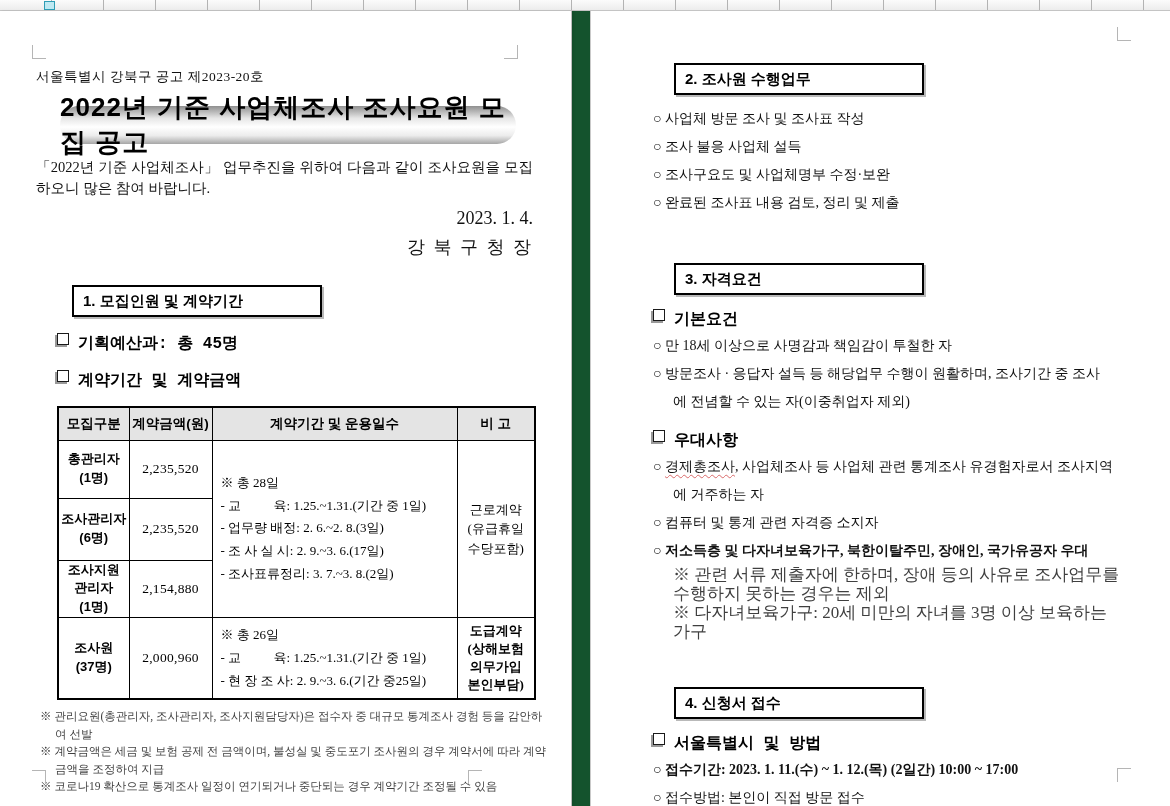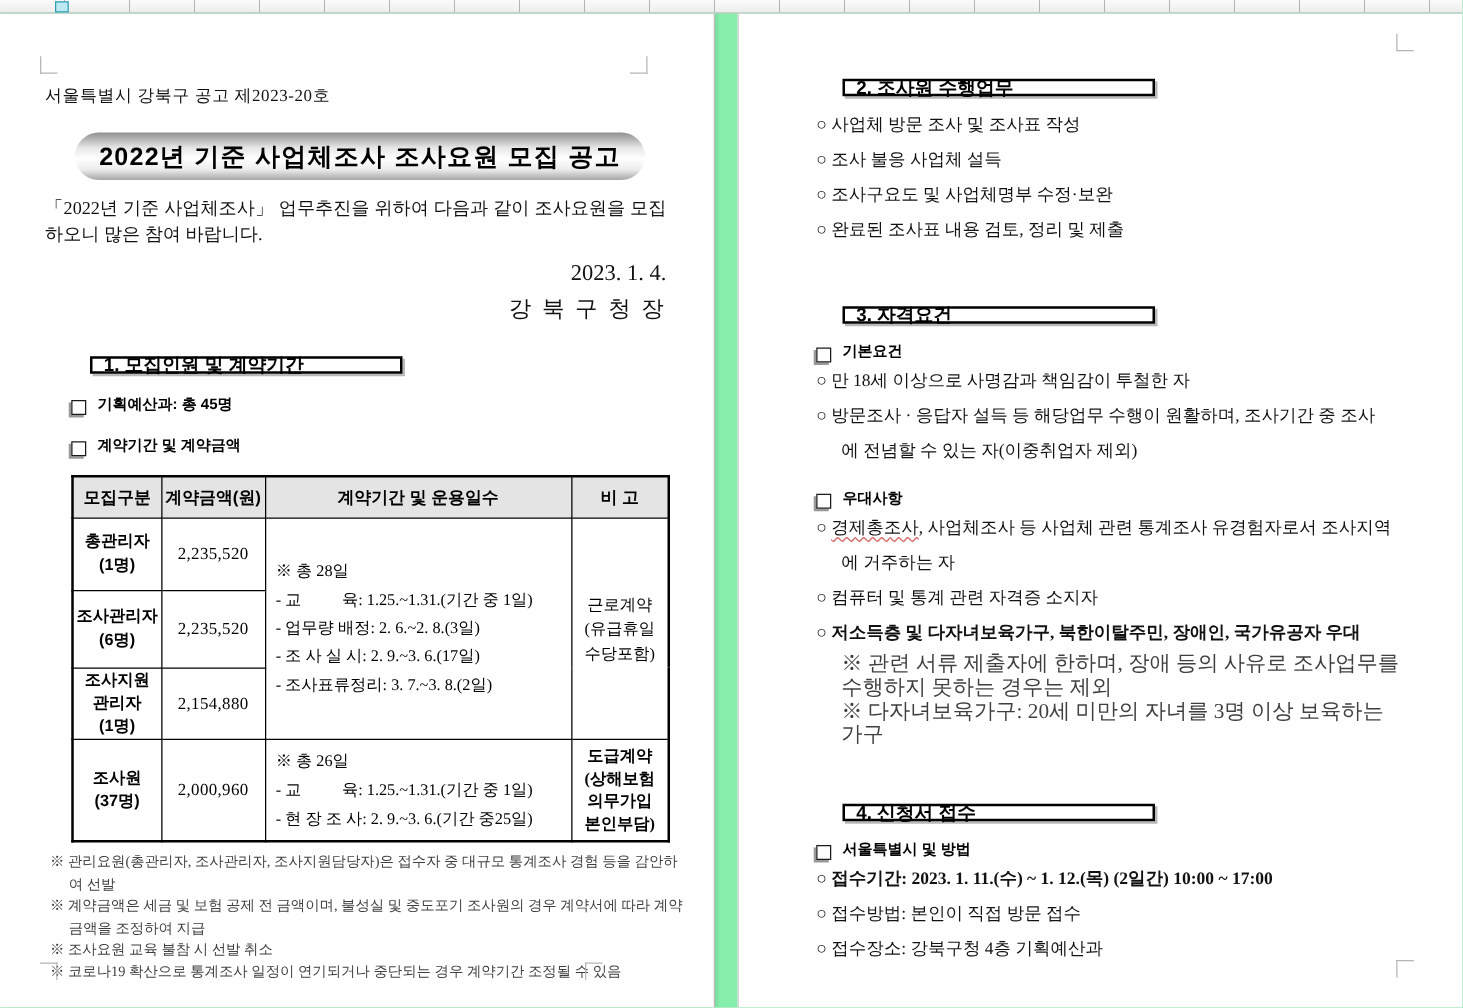--- a/index.html
+++ b/index.html
@@ -1,18 +1,18 @@
 <!DOCTYPE html>
 <html><head>
 <meta charset="utf-8">
 <style>
   * { margin:0; padding:0; box-sizing:border-box; }
   html,body { width:1170px; height:806px; overflow:hidden; }
   body { font-family:"Liberation Serif","DejaVu Serif",serif; background:#e9e9e9; }
-  .screen { position:relative; width:1170px; height:806px; background:#86efac;padding-left:13px; }
+  .screen { position:relative; width:1170px; height:806px; background:#14532d;padding-left:13px; }
 
   
   .ruler { position:absolute; left:0; top:0; width:1170px; height:11px;
     background:
       repeating-linear-gradient(90deg, transparent 0 51px, #b3b3b3 51px 52px),
       linear-gradient(#fbfbfb,#ececec);
     border-bottom:1px solid #c4c4c4; }
   .ruler-marker { position:absolute; left:44px; top:1px; width:11px; height:9px;
     background:#bfe9f2; border:1px solid #2e9db5; }
 
@@ -30,36 +30,36 @@
 
   .p1-inner { padding:57px 0 0 36px; width:536px; }
   .p2-inner { padding:52px 0 0 62px; width:470px; }
 
   .doc-no { font-size:13.5px; color:#111; letter-spacing:.5px; }
 
   .banner { margin:20px 0 0 24px; width:456px; height:38px; border-radius:19px;
     background:linear-gradient(180deg,#8f8f8f 0%,#e6e6e6 32%,#ffffff 55%,#ececec 78%,#a6a6a6 100%);
     display:flex; align-items:center; justify-content:center; }
   .banner span { font-family:"Liberation Sans","DejaVu Sans",sans-serif; font-weight:bold;
-    font-size:20px; color:#000; letter-spacing:1px; }
+    font-size:26px; color:#000; letter-spacing:1px; }
 
   .intro { width:497px; font-size:14.5px; line-height:21px; color:#111; }
   .intro.l1 { margin-top:13px; text-align:justify; text-align-last:justify; }
   .rightline { width:497px; text-align:right; font-size:18px; color:#111; }
   .date-line { margin-top:9px; }
   .signer-line { margin-top:6px; letter-spacing:2px; }
 
-  .sec-box { margin-left:21px; width:250px; height:14px; border:2px solid #000;
+  .sec-box { margin-left:21px; width:250px; height:32px; border:2px solid #000;
     box-shadow:2px 2px 0 #b9b9b9; display:flex; align-items:center; padding-left:9px;
     background:#fff; }
   .sec-box span { font-family:"Liberation Sans","DejaVu Sans",sans-serif; font-weight:bold; font-size:15px; color:#000; }
   .s1-box { margin-top:26px;margin-left:36px; }
 
-  .chk { margin:16px 0 0 21px; display:flex; align-items:flex-end;
-    font-family:Liberation Sans, sans-serif; font-weight:bold; font-size:12px; color:#000; }
+  .chk { margin:16px 0 0 21px; display:flex; align-items:flex-start;
+    font-family:Liberation Mono, monospace; font-weight:bold; font-size:16px; color:#000; }
   .cbox { display:inline-block; width:12px; height:12px; border:1.5px solid #1a1a1a;
     box-shadow:-2px 2px 0 rgba(70,70,70,.55); margin-right:9px; background:#fff; }
 
   table.recruit { margin:15px 0 0 21px; border-collapse:collapse; table-layout:fixed;border-radius:21px; }
   table.recruit { border:2px solid #000; }
   table.recruit th, table.recruit td { border:1px solid #000; vertical-align:middle; }
   table.recruit th { background:#e4e4e4; height:33px;
     font-family:"Liberation Sans","DejaVu Sans",sans-serif; font-size:13.5px; font-weight:bold; }
   td.cat { text-align:center; font-family:"Liberation Sans","DejaVu Sans",sans-serif;
     font-weight:bold; font-size:13px; white-space:pre-line; line-height:1.45; }
@@ -166,21 +166,20 @@
 (상해보험
 의무가입
 본인부담)</td>
         </tr>
       </tbody>
         </table>
 
       <div class="fnotes">
         <div class="fn">※ 관리요원(총관리자, 조사관리자, 조사지원담당자)은 접수자 중 대규모 통계조사 경험 등을 감안하여 선발</div>
         <div class="fn">※ 계약금액은 세금 및 보험 공제 전 금액이며, 불성실 및 중도포기 조사원의 경우 계약서에 따라 계약 금액을 조정하여 지급</div>
-        <div class="fn">※ 조사요원 교육 불참 시 선발 취소</div>
         <div class="fn">※ 코로나19 확산으로 통계조사 일정이 연기되거나 중단되는 경우 계약기간 조정될 수 있음</div>
       </div>
     </div>
   </div>
 
   <div class="page page2">
     <div class="p2-inner">
 
       <div class="sec-box">
         <span>2. 조사원 수행업무</span>

